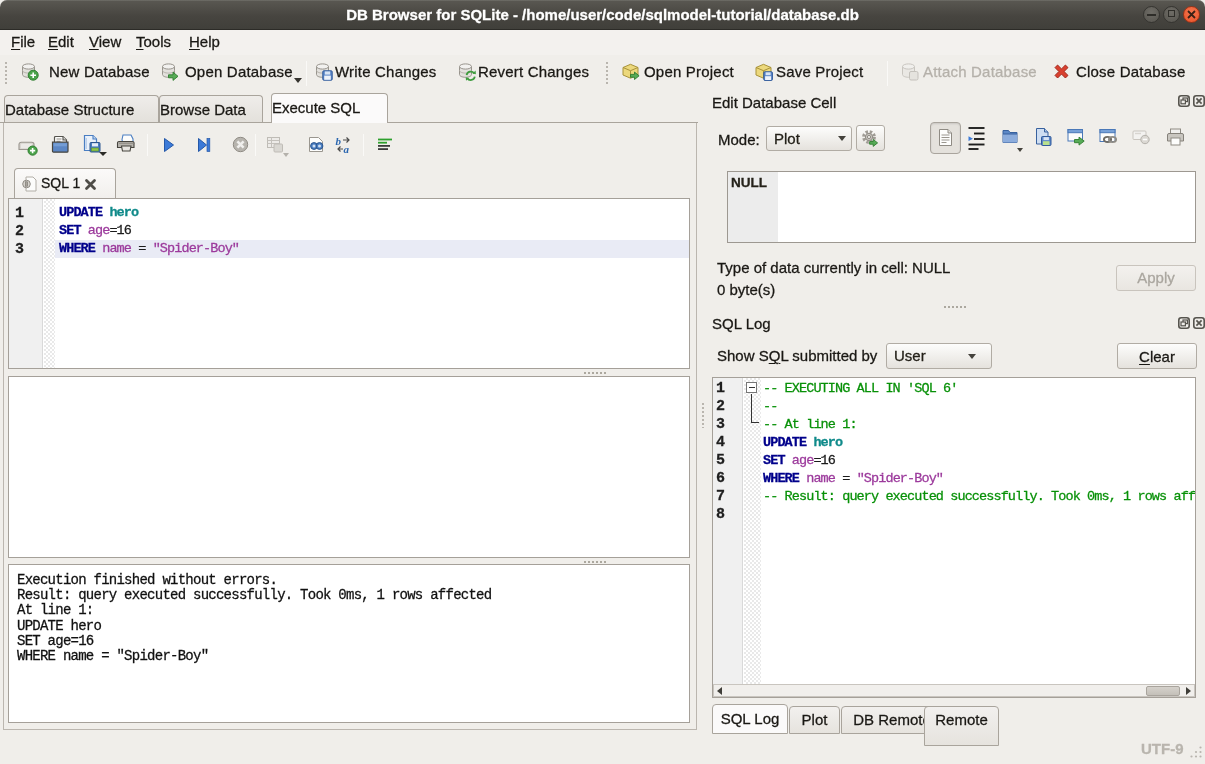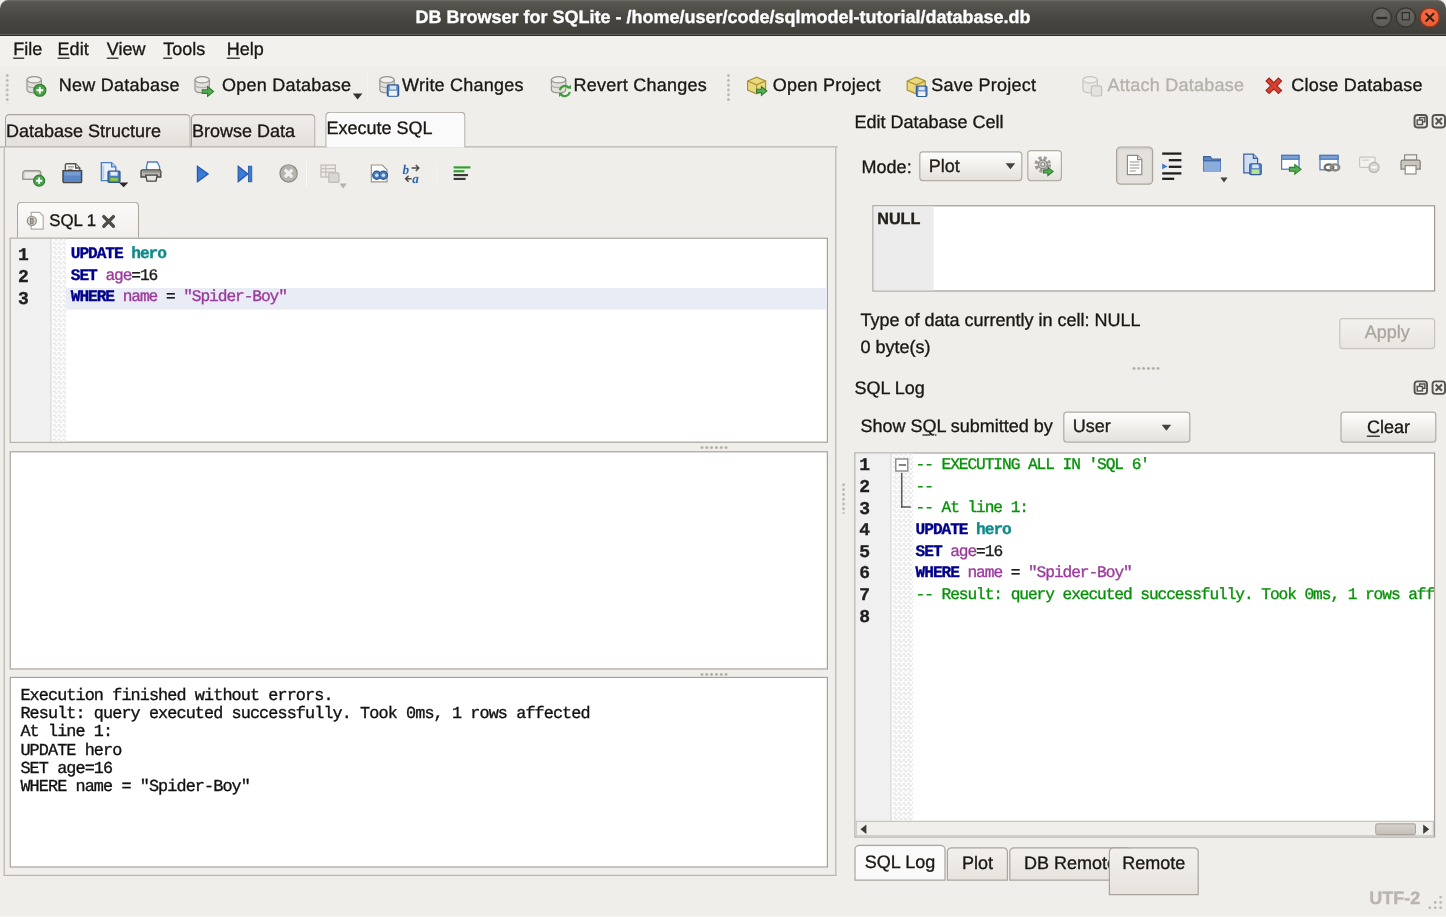--- a/index.html
+++ b/index.html
@@ -422,21 +422,21 @@
     </svg>
   <svg class="abs" style="left:1184px;top:687px" width="8" height="8" viewBox="0 0 8 8">
       <path d="M2 0 L7 4 L2 8 Z" fill="#3f3d38"></path>
     </svg>
 
   <div class="dtab active abs" style="left:712px;top:704px;width:76px;height:30px;line-height:28px;z-index:2;">SQL Log</div>
   <div class="dtab abs" style="left:789px;top:706px;width:51px;height:28px;line-height:26px;">Plot</div>
   <div class="dtab abs" style="left:841px;top:706px;width:102px;height:28px;line-height:26px;">DB Remote</div>
   <div class="dtab abs" style="left:924px;top:706px;width:75px;height:40px;line-height:26px;">Remote</div>
 
-  <span class="abs" style="left:1141px;top:740px;color:#b9b5ae;font-weight:bold;font-size:15px;">UTF-2</span>
+  <span class="abs" style="left:1141px;top:740px;color:#b9b5ae;font-weight:bold;font-size:15px;">UTF-9</span>
   <svg class="abs" style="left:1189px;top:745px" width="14" height="14" viewBox="0 0 14 14">
       <g fill="#b9b5ae">
         <circle cx="11.5" cy="2.5" r="1.1"></circle>
         <circle cx="7" cy="7" r="1.1"></circle>
         <circle cx="11.5" cy="7" r="1.1"></circle>
         <circle cx="2.5" cy="11.5" r="1.1"></circle>
         <circle cx="7" cy="11.5" r="1.1"></circle>
         <circle cx="11.5" cy="11.5" r="1.1"></circle>
       </g>
     </svg>

